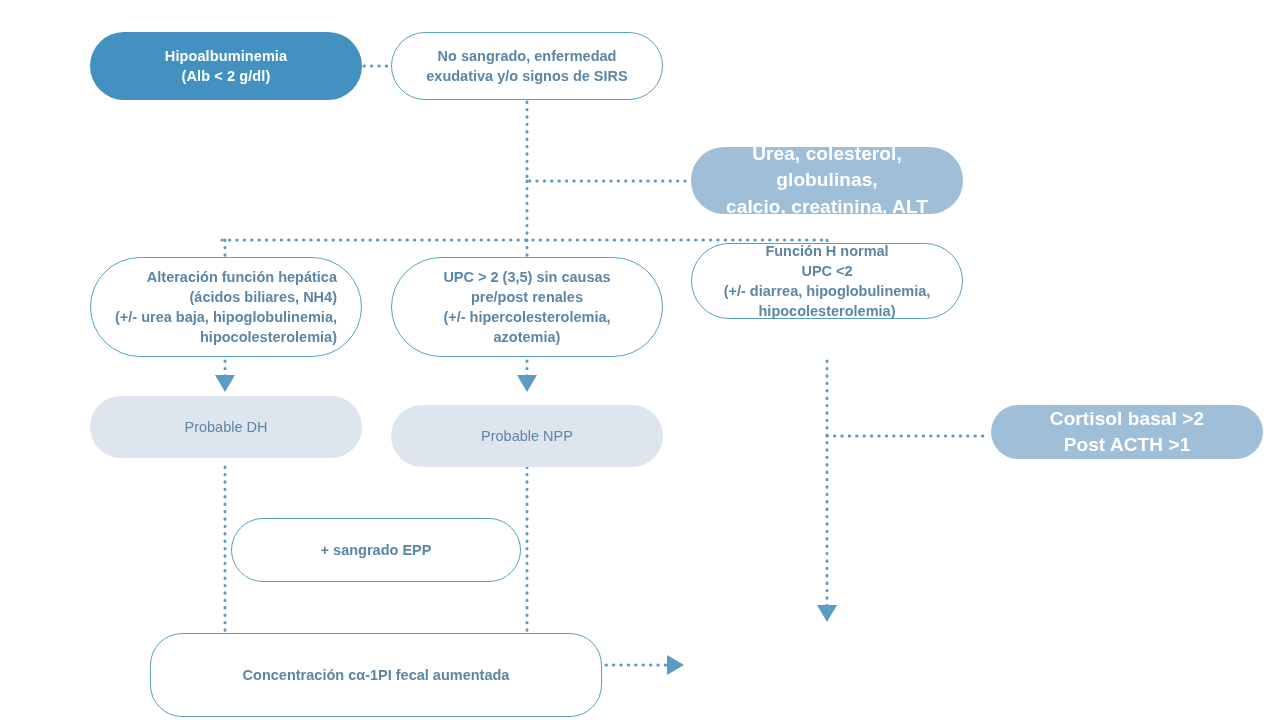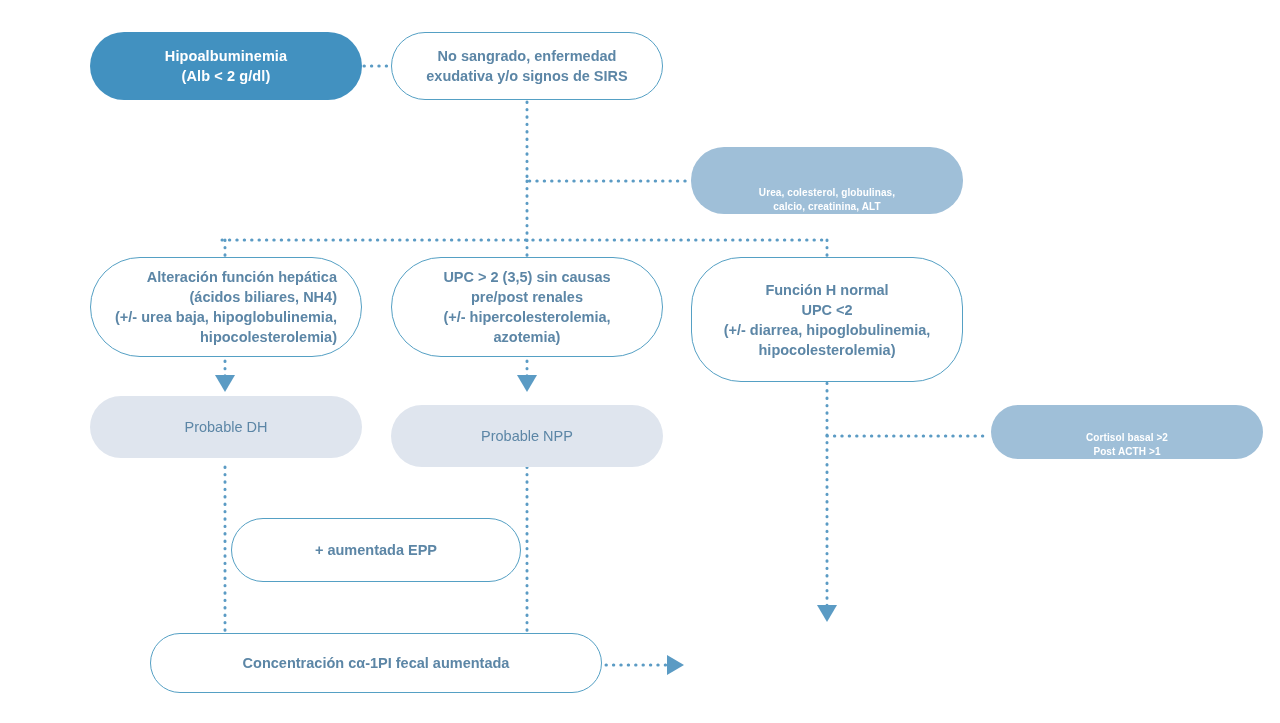--- a/index.html
+++ b/index.html
@@ -46,23 +46,22 @@
     background: #4291c0;
     color: #ffffff;
     font-weight: bold;
     font-size: 14.5px;
     letter-spacing: .1px;
   }
   .v-solid-mid {
     background: #9fbfd8;
     color: #ffffff;
     font-weight: bold;
-    font-size: 10px;
+    font-size: 19px;
     letter-spacing: .1px;
-    align-items: flex-end;
   }
   .v-soft {
     background: #dfe5ee;
     color: #5c86a6;
     font-weight: normal;
     font-size: 14.5px;
   }
   .v-outline {
     background: #ffffff;
     border: 1.6px solid #55a0c4;
@@ -112,35 +111,35 @@
 (ácidos biliares, NH4)
 (+/- urea baja, hipoglobulinemia,
 hipocolesterolemia)</span>
     </div>
     <div class="node v-outline" style="left: 391px; top: 257px; width: 272px; height: 100px; border-radius: 50px;">
       <span class="txt">UPC &gt; 2 (3,5) sin causas
 pre/post renales
 (+/- hipercolesterolemia,
 azotemia)</span>
     </div>
-    <div class="node v-outline" style="left: 691px; top: 257px; width: 272px; height: 125px; border-radius: 50px;">
+    <div class="node v-outline" style="left: 691px; top: 243px; width: 272px; height: 76px; border-radius: 50px;">
       <span class="txt">Función H normal
 UPC &lt;2
 (+/- diarrea, hipoglobulinemia,
 hipocolesterolemia)</span>
     </div>
     <div class="node v-soft" style="left: 90px; top: 396px; width: 272px; height: 62px; border-radius: 31px;">
       <span class="txt">Probable DH</span>
     </div>
     <div class="node v-soft" style="left: 391px; top: 405px; width: 272px; height: 62px; border-radius: 31px;">
       <span class="txt">Probable NPP</span>
     </div>
     <div class="node v-solid-mid" style="left: 991px; top: 405px; width: 272px; height: 54px; border-radius: 31px;">
       <span class="txt">Cortisol basal &gt;2
 Post ACTH &gt;1</span>
     </div>
     <div class="node v-outline" style="left: 231px; top: 518px; width: 290px; height: 64px; border-radius: 32px;">
-      <span class="txt">+ aumentada EPP</span>
+      <span class="txt">+ sangrado EPP</span>
     </div>
-    <div class="node v-outline" style="left: 150px; top: 633px; width: 452px; height: 60px; border-radius: 32px;">
+    <div class="node v-outline" style="left: 150px; top: 633px; width: 452px; height: 84px; border-radius: 32px;">
       <span class="txt">Concentración cα-1PI fecal aumentada</span>
     </div>
   </div>
 
 </body></html>

